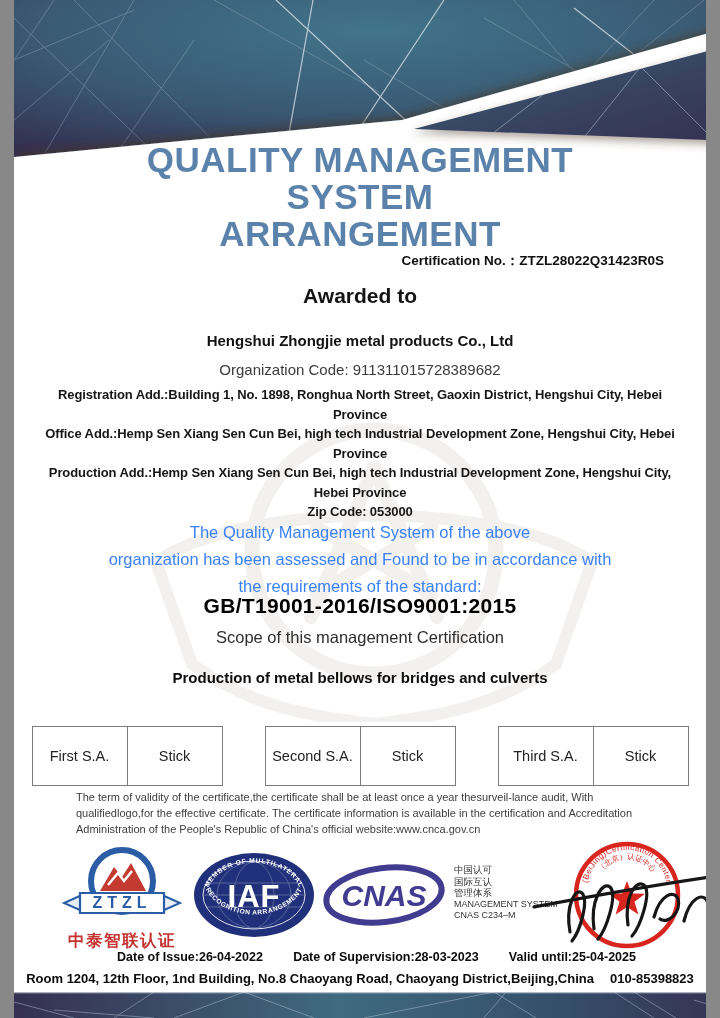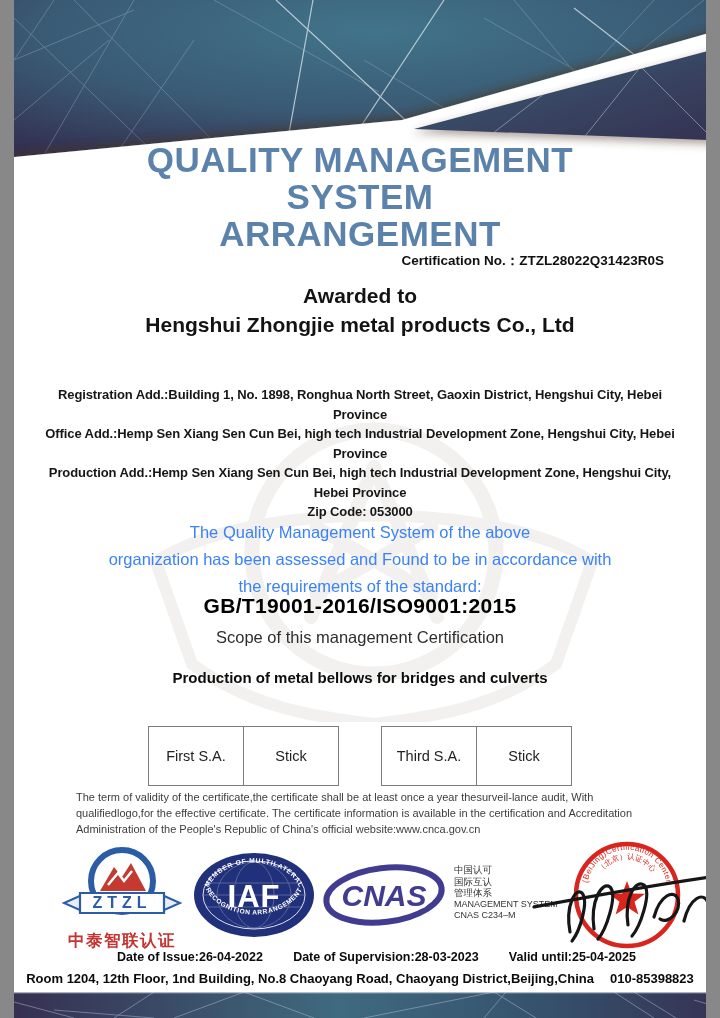--- a/index.html
+++ b/index.html
@@ -11,21 +11,21 @@
   
   .watermark{top:412px;left:112px;opacity:.55;z-index:0;}
 
   .content{position:absolute;inset:0;z-index:2;}
 
   
   .title-block{top:141px;color:#5b82ab;font-weight:700;font-size:35px;line-height:37px;letter-spacing:.5px;}
   .cert-no{top:252px;right:42px;font-size:13.5px;font-weight:700;color:#101010;}
 
   .awarded{top:284px;font-size:21px;font-weight:700;color:#131313;}
-  .company{top:313px;font-size:21px;font-weight:700;color:#131313;}
+  .company{top:332px;font-size:15px;font-weight:700;color:#131313;}
   .orgcode{top:361px;font-size:15px;color:#3c3c3c;}
 
   .addresses{top:385px;left:20px;right:20px;text-align:center;font-size:13px;font-weight:700;
              line-height:19.5px;color:#161616;letter-spacing:-.1px;}
 
   .statement{top:519px;font-size:16.5px;line-height:27px;color:#3b82f6;}
   .standard{top:594px;font-size:21px;font-weight:700;color:#000;letter-spacing:.3px;}
   .scope-label{top:628px;font-size:16.5px;color:#2e2e2e;}
   .scope{top:669px;font-size:15px;font-weight:700;color:#0d0d0d;}
 
@@ -130,20 +130,21 @@
       <div>SYSTEM</div>
       <div>ARRANGEMENT</div>
     </div>
 
     <div class="abs cert-no">
       <span>Certification No.：</span><span>ZTZL28022Q31423R0S</span>
     </div>
 
     <div class="abs center awarded">Awarded to</div>
     <div class="abs center company">Hengshui Zhongjie metal products Co., Ltd</div>
+    <div class="abs center orgcode">Organization Code: 911311015728389682</div>
 
     <div class="abs addresses">
       <div>Registration Add.:Building 1, No. 1898, Ronghua North Street, Gaoxin District, Hengshui City, Hebei Province</div>
       <div>Office Add.:Hemp Sen Xiang Sen Cun Bei, high tech Industrial Development Zone, Hengshui City, Hebei Province</div>
       <div>Production Add.:Hemp Sen Xiang Sen Cun Bei, high tech Industrial Development Zone, Hengshui City, Hebei Province</div>
       <div>Zip Code: 053000</div>
     </div>
 
     <div class="abs center statement">
       <div>The Quality Management System of the above</div>
@@ -153,20 +154,28 @@
 
     <div class="abs center standard">GB/T19001-2016/ISO9001:2015</div>
     <div class="abs center scope-label">Scope of this management Certification</div>
     <div class="abs center scope">Production of metal bellows for bridges and culverts</div>
 
     <div class="abs audit-row">
       <table class="audit-table">
           <tbody>
             <tr>
         <td>First S.A.</td>
+        <td>Stick</td>
+      </tr>
+          </tbody>
+        </table>
+      <table class="audit-table">
+          <tbody>
+            <tr>
+        <td>Second S.A.</td>
         <td>Stick</td>
       </tr>
           </tbody>
         </table>
       <table class="audit-table">
           <tbody>
             <tr>
         <td>Third S.A.</td>
         <td>Stick</td>
       </tr>

